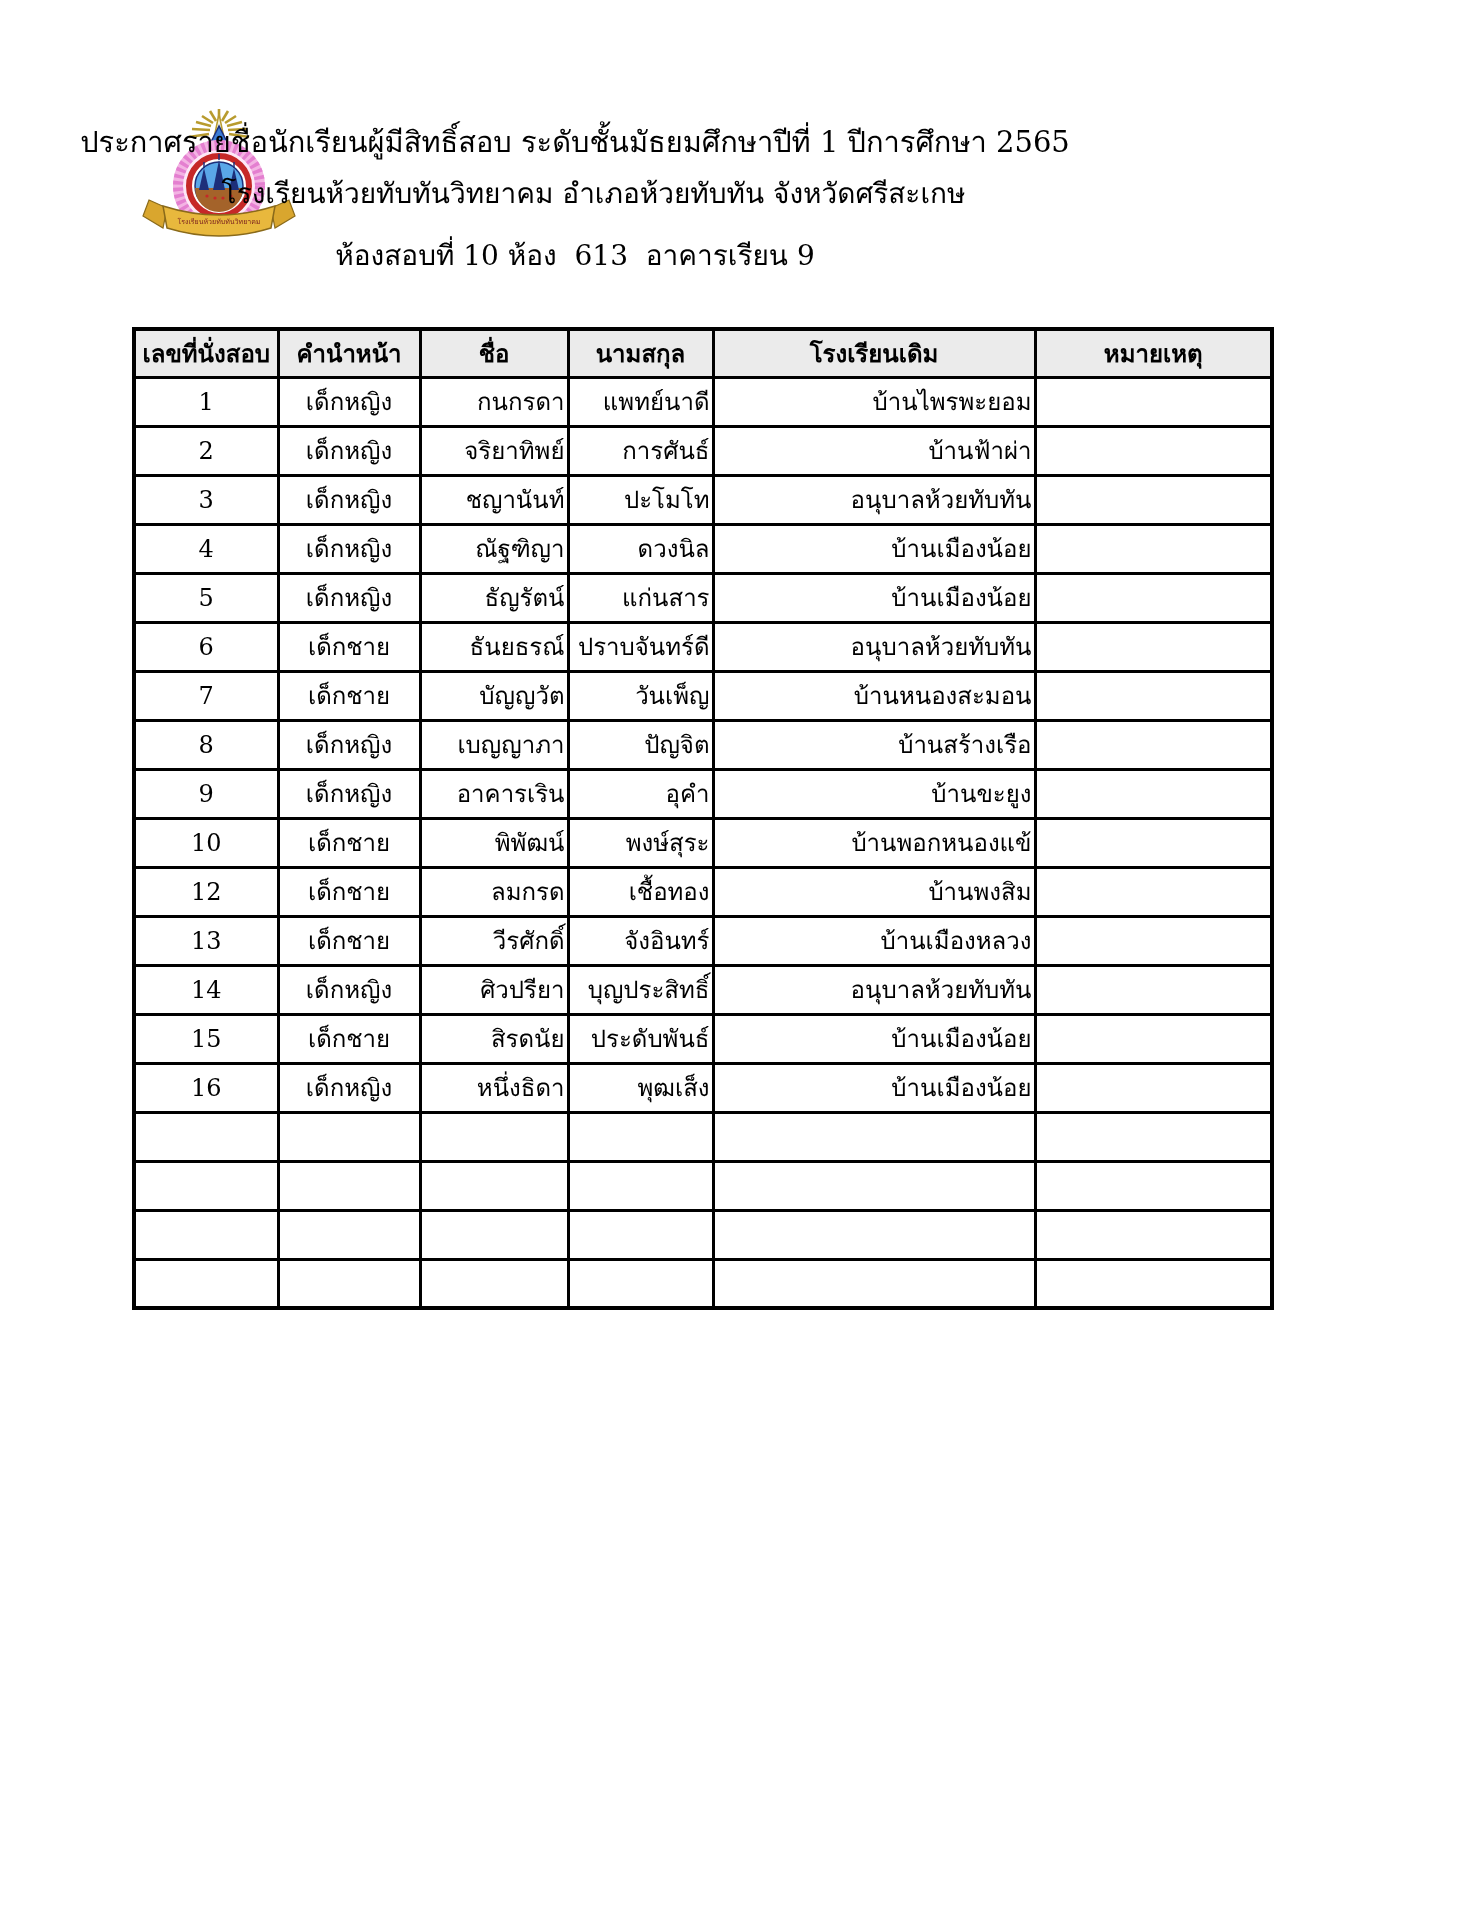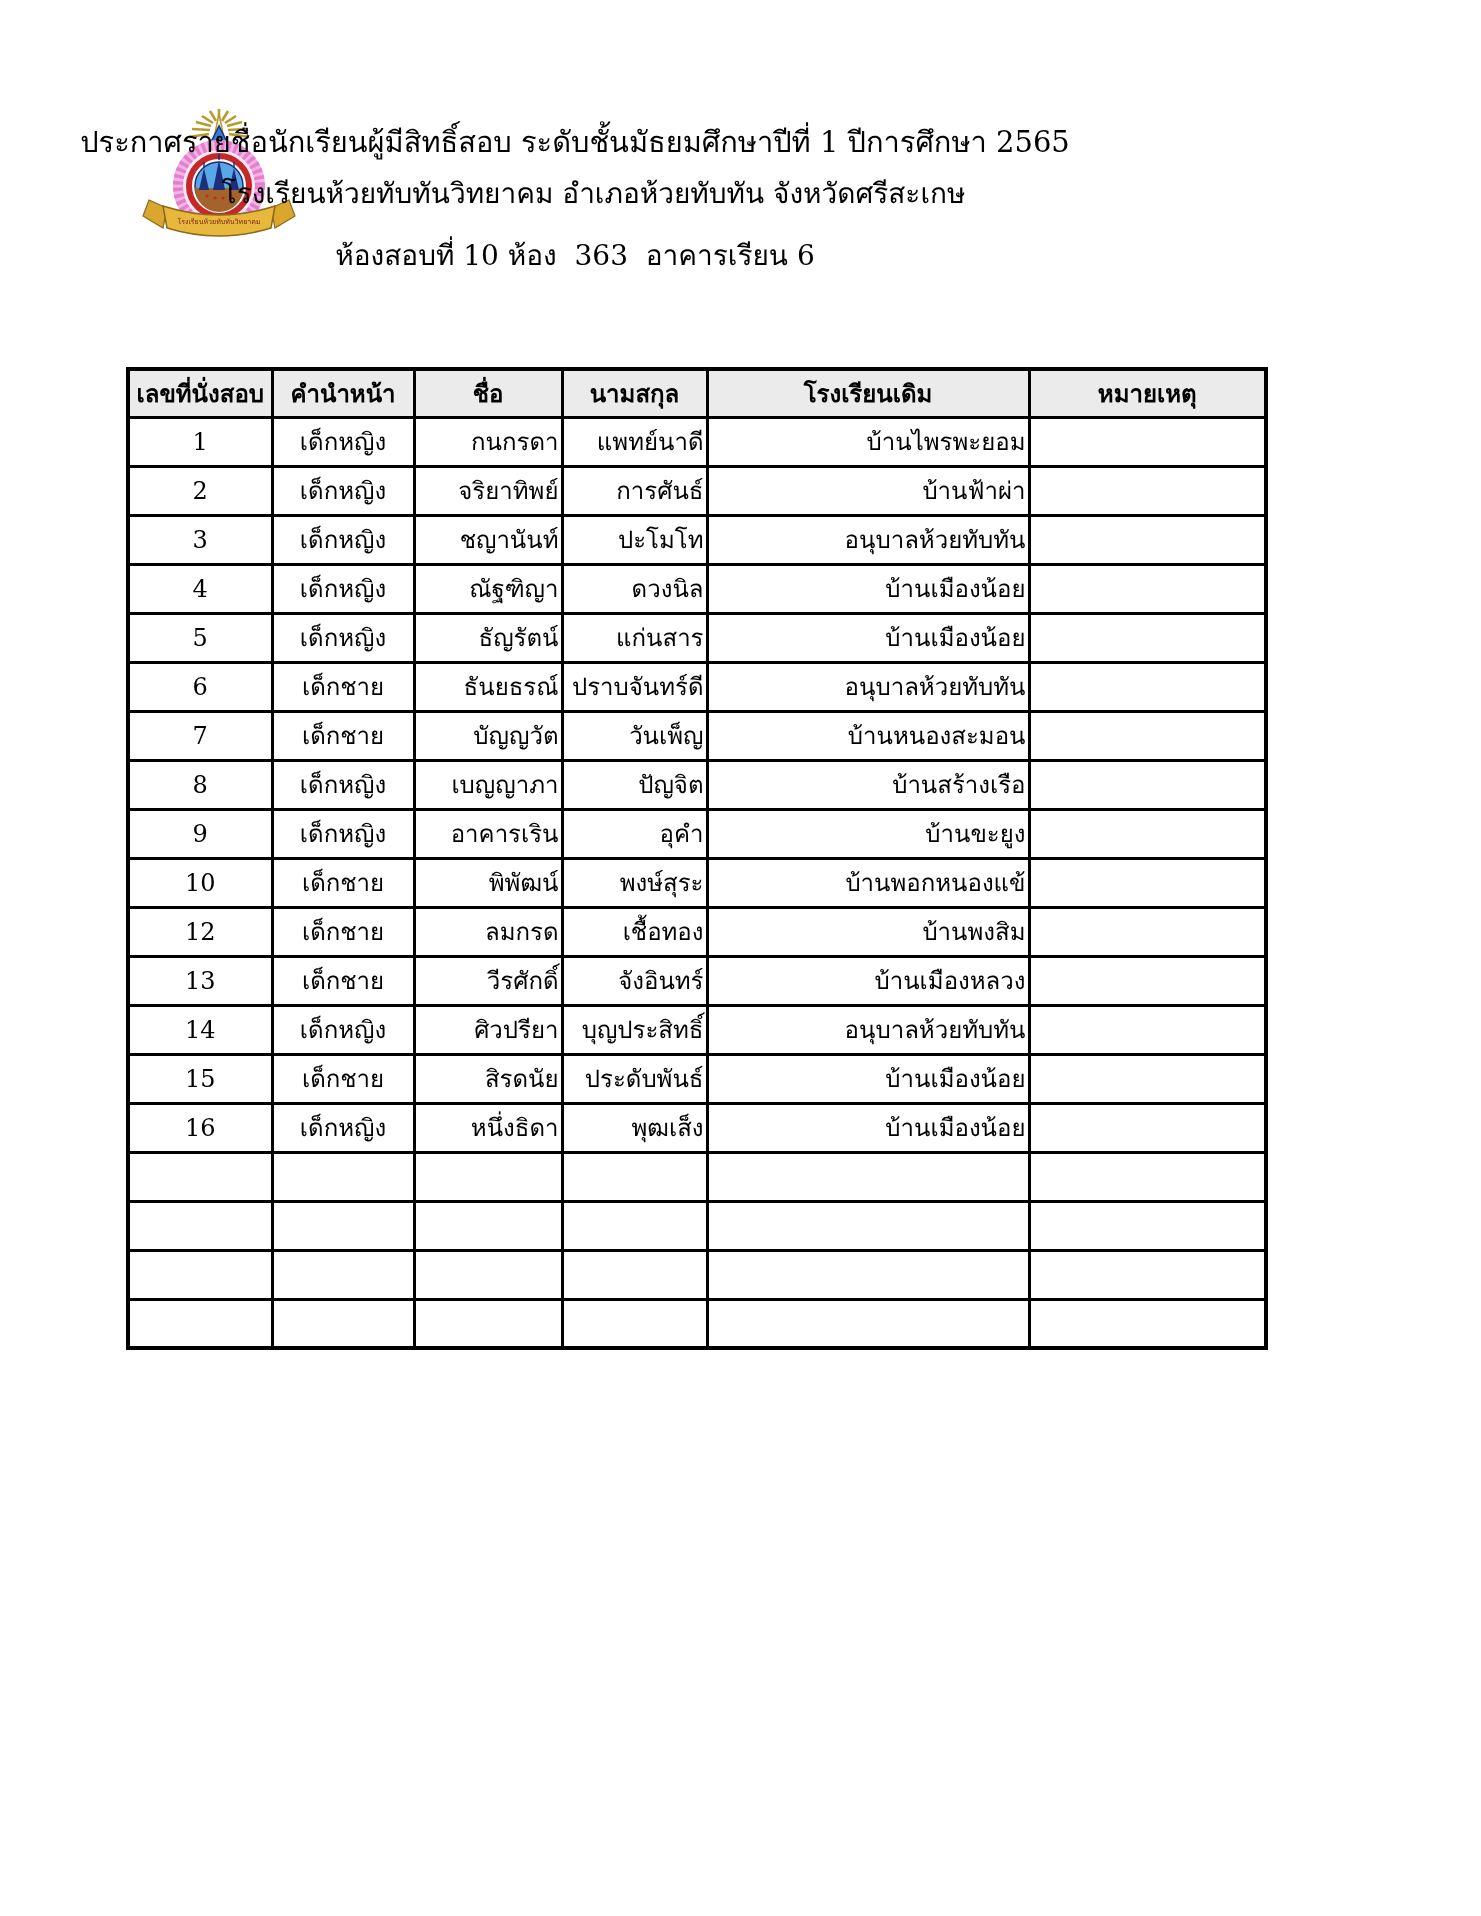--- a/index.html
+++ b/index.html
@@ -10,24 +10,23 @@
   }
   .page{position:absolute;inset:0;}
   
   .logo{position:absolute;left:131px;top:104px;width:176px;height:136px;}
   .titles{position:absolute;left:0;top:116px;width:1150px;text-align:center;}
   .title-line{font-weight:normal;font-size:29px;line-height:52px;white-space:pre-wrap;}
   .title-line.l2{font-size:28px;margin-left:37px;}
   .title-line.l3{font-size:28px;margin-top:10px;}
   
   table.roster{
-    position:absolute;left:126px;top:327px;width:1138px;
+    position:absolute;left:132px;top:327px;width:1138px;
     border-collapse:collapse;table-layout:fixed;
     border:4px solid #000;
-    margin-top:40px;
   }
   table.roster th, table.roster td{
     border:3px solid #000;
     font-size:24px;
     padding:0 2px;
     overflow:hidden;
     box-sizing:border-box;
     vertical-align:middle;
   }
   table.roster th{
@@ -91,21 +90,21 @@
 
     <polygon points="18,96 36,104 32,124 12,112" fill="#d9a62e" stroke="#8a6a1a" stroke-width="1.2"></polygon>
     <polygon points="158,96 140,104 144,124 164,112" fill="#d9a62e" stroke="#8a6a1a" stroke-width="1.2"></polygon>
     <path d="M32,102 Q88,120 144,102 L140,124 Q88,140 36,124 Z" fill="#e8b83d" stroke="#8a6a1a" stroke-width="1.5"></path>
     <text x="88" y="120" text-anchor="middle" font-size="7" fill="#7a1f1f">โรงเรียนห้วยทับทันวิทยาคม</text>
   </svg>
 
   <div class="titles">
     <div class="title-line l1">ประกาศรายชื่อนักเรียนผู้มีสิทธิ์สอบ ระดับชั้นมัธยมศึกษาปีที่ 1 ปีการศึกษา 2565</div>
     <div class="title-line l2">โรงเรียนห้วยทับทันวิทยาคม อำเภอห้วยทับทัน จังหวัดศรีสะเกษ</div>
-    <div class="title-line l3">ห้องสอบที่ 10 ห้อง  363  อาคารเรียน 6</div>
+    <div class="title-line l3">ห้องสอบที่ 10 ห้อง  613  อาคารเรียน 9</div>
   </div>
 
   <table class="roster">
     <colgroup>
       <col style="width:144px">
       <col style="width:142px">
       <col style="width:148px">
       <col style="width:145px">
       <col style="width:322px">
       <col style="width:237px">

